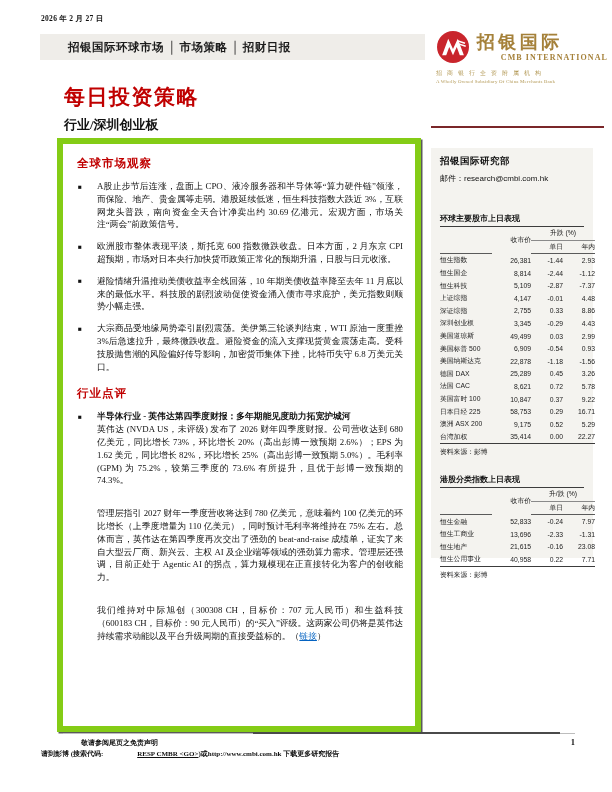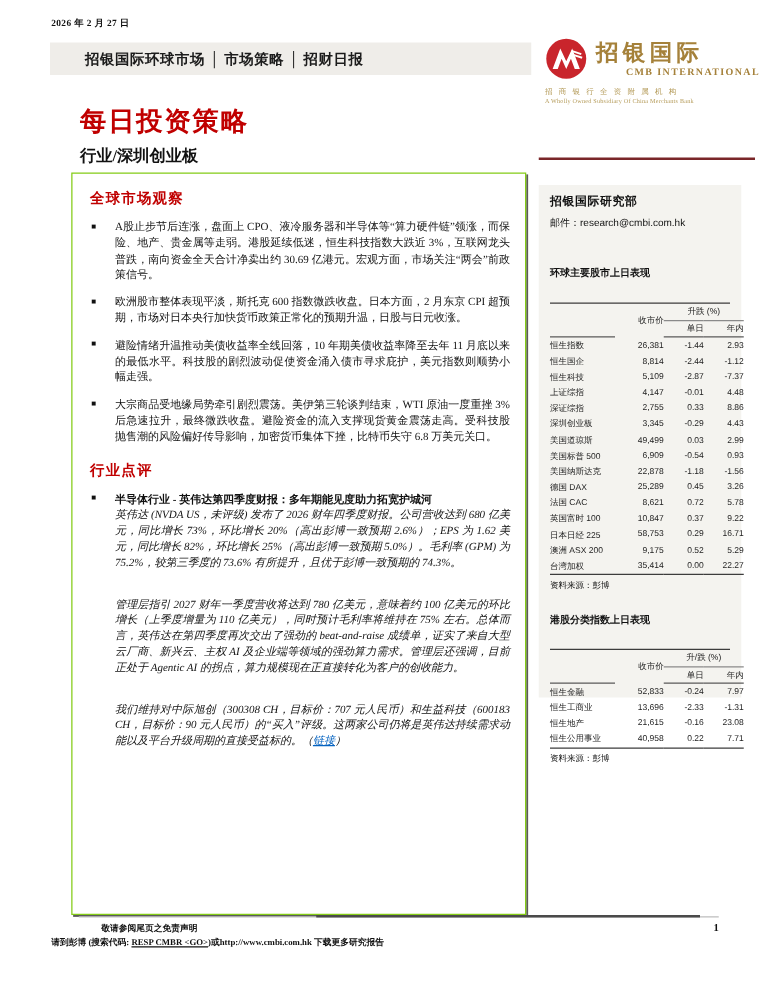--- a/index.html
+++ b/index.html
@@ -22,60 +22,60 @@
   .logo-cn { font-size:18px; font-weight:bold; color:#a5813a; letter-spacing:3.5px; line-height:20px; }
   .logo-en { font-size:8px; font-weight:bold; color:#a5813a; letter-spacing:1.1px; margin-top:1px;margin-left:24px; }
   .logo-sub-cn { margin-top:5px; font-size:6px; color:#b49a58; letter-spacing:5px; white-space:nowrap; }
   .logo-sub-en { margin-top:1px; font-size:4.9px; color:#b49a58; letter-spacing:0.2px; white-space:nowrap; }
   
   .main-title { position:absolute; left:64px; top:83px; font-size:21px; font-weight:bold; color:#c00000; letter-spacing:1.5px; }
   .subtitle { position:absolute; left:64px; top:116px; font-size:13px; font-weight:bold; color:#111; }
   
   .left-box {
     position:absolute; left:57px; top:138px; width:364px; height:594px;
-    border:1px solid #84cc16; box-shadow:1.5px 1.5px 0 #5a5a5a;
+    border:6px solid #84cc16; box-shadow:1.5px 1.5px 0 #5a5a5a;
     box-sizing:border-box; padding:12px 12px 0 14px; background:#fff; overflow:hidden;
   }
   .sec-heading { color:#c00000; font-size:11.5px; font-weight:bold; letter-spacing:1px; margin:0 0 9px 0; }
   .sec-heading.second { margin-top:13px; }
   .bullet { position:relative; padding-left:20px; text-align:justify; font-size:8.8px; line-height:12.8px; margin-bottom:9px; }
   .bullet .sq { position:absolute; left:1px; top:0.5px; font-size:6.5px; }
   .item-title { font-weight:bold; }
-  .ind-para { margin:20px 0 0 0;font-style:italic; }
+  .ind-para { margin:20px 0 0 0; }
   .doc-link { color:#0563c1; text-decoration:underline; cursor:pointer; }
   
   .sidebar-topline { position:absolute; left:431px; top:126px; width:173px; height:2px; background:#7a2629; }
   .sidebar {
     position:absolute; left:431px; top:148px; width:162px; height:410px;
     background:#f4f3ef; box-sizing:border-box; padding:7px 9px;
   }
   .dept { font-size:9.5px; font-weight:bold; letter-spacing:0.5px; }
   .email-line { font-size:8px; margin-top:5px; font-family:"Liberation Sans", sans-serif; }
-  .tbl-title { font-size:8px; font-weight:bold; border-bottom:1px solid #3c3c3c; padding-bottom:18px; margin-top:29px; }
+  .tbl-title { font-size:8px; font-weight:bold; border-bottom:1px solid #3c3c3c; padding-bottom:2px; margin-top:29px; }
   .tbl-title.second { margin-top:17px; }
   .side-table { width:100%; border-collapse:collapse; font-family:"Liberation Sans", sans-serif; font-size:6.8px; color:#222; table-layout:fixed; }
   .side-table col.c-lbl { width:52px; }
   .side-table col.c-px  { width:39px; }
   .side-table col.c-d   { width:32px; }
   .side-table col.c-y   { width:32px; }
   .side-table th, .side-table td { padding:1.3px 0; font-weight:normal; }
   .th-change { text-align:center; border-bottom:0.8px solid #8a8a8a; }
   .th-price { text-align:right; vertical-align:middle; }
   .th-sub { text-align:right; border-bottom:1px solid #5a5a5a; }
   .th-blank { border-bottom:1px solid #5a5a5a; }
   .side-table td.lbl { text-align:left; white-space:nowrap; }
   .side-table td.num { text-align:right; }
   .side-table tbody tr:last-child td { border-bottom:1px solid #3c3c3c; }
   .source { font-size:6.8px; margin-top:3px; }
   
   .footer-rule-light { position:absolute; left:63px; top:733px; width:512px; height:1px; background:#bdbdbd; }
   .footer-rule-dark { position:absolute; left:253px; top:732px; width:307px; height:2px; background:#4a4a4a; }
   .footer-l1 { position:absolute; left:41px; top:738px; font-size:7px; font-weight:bold;padding-left:40px; }
   .footer-l2 { position:absolute; left:41px; top:749px; font-size:7px; font-weight:bold; }
-  .footer-code { text-decoration:underline; }
+  .footer-code { text-decoration:underline;margin-left:32px; }
   .footer-url { color:#111; }
   .page-num { position:absolute; right:37px; top:737px; font-size:8.5px; font-weight:bold; }
 </style>
 </head>
 <body>
 
 <div class="page">
 
   <div class="date">2026 年 2 月 27 日</div>
 

